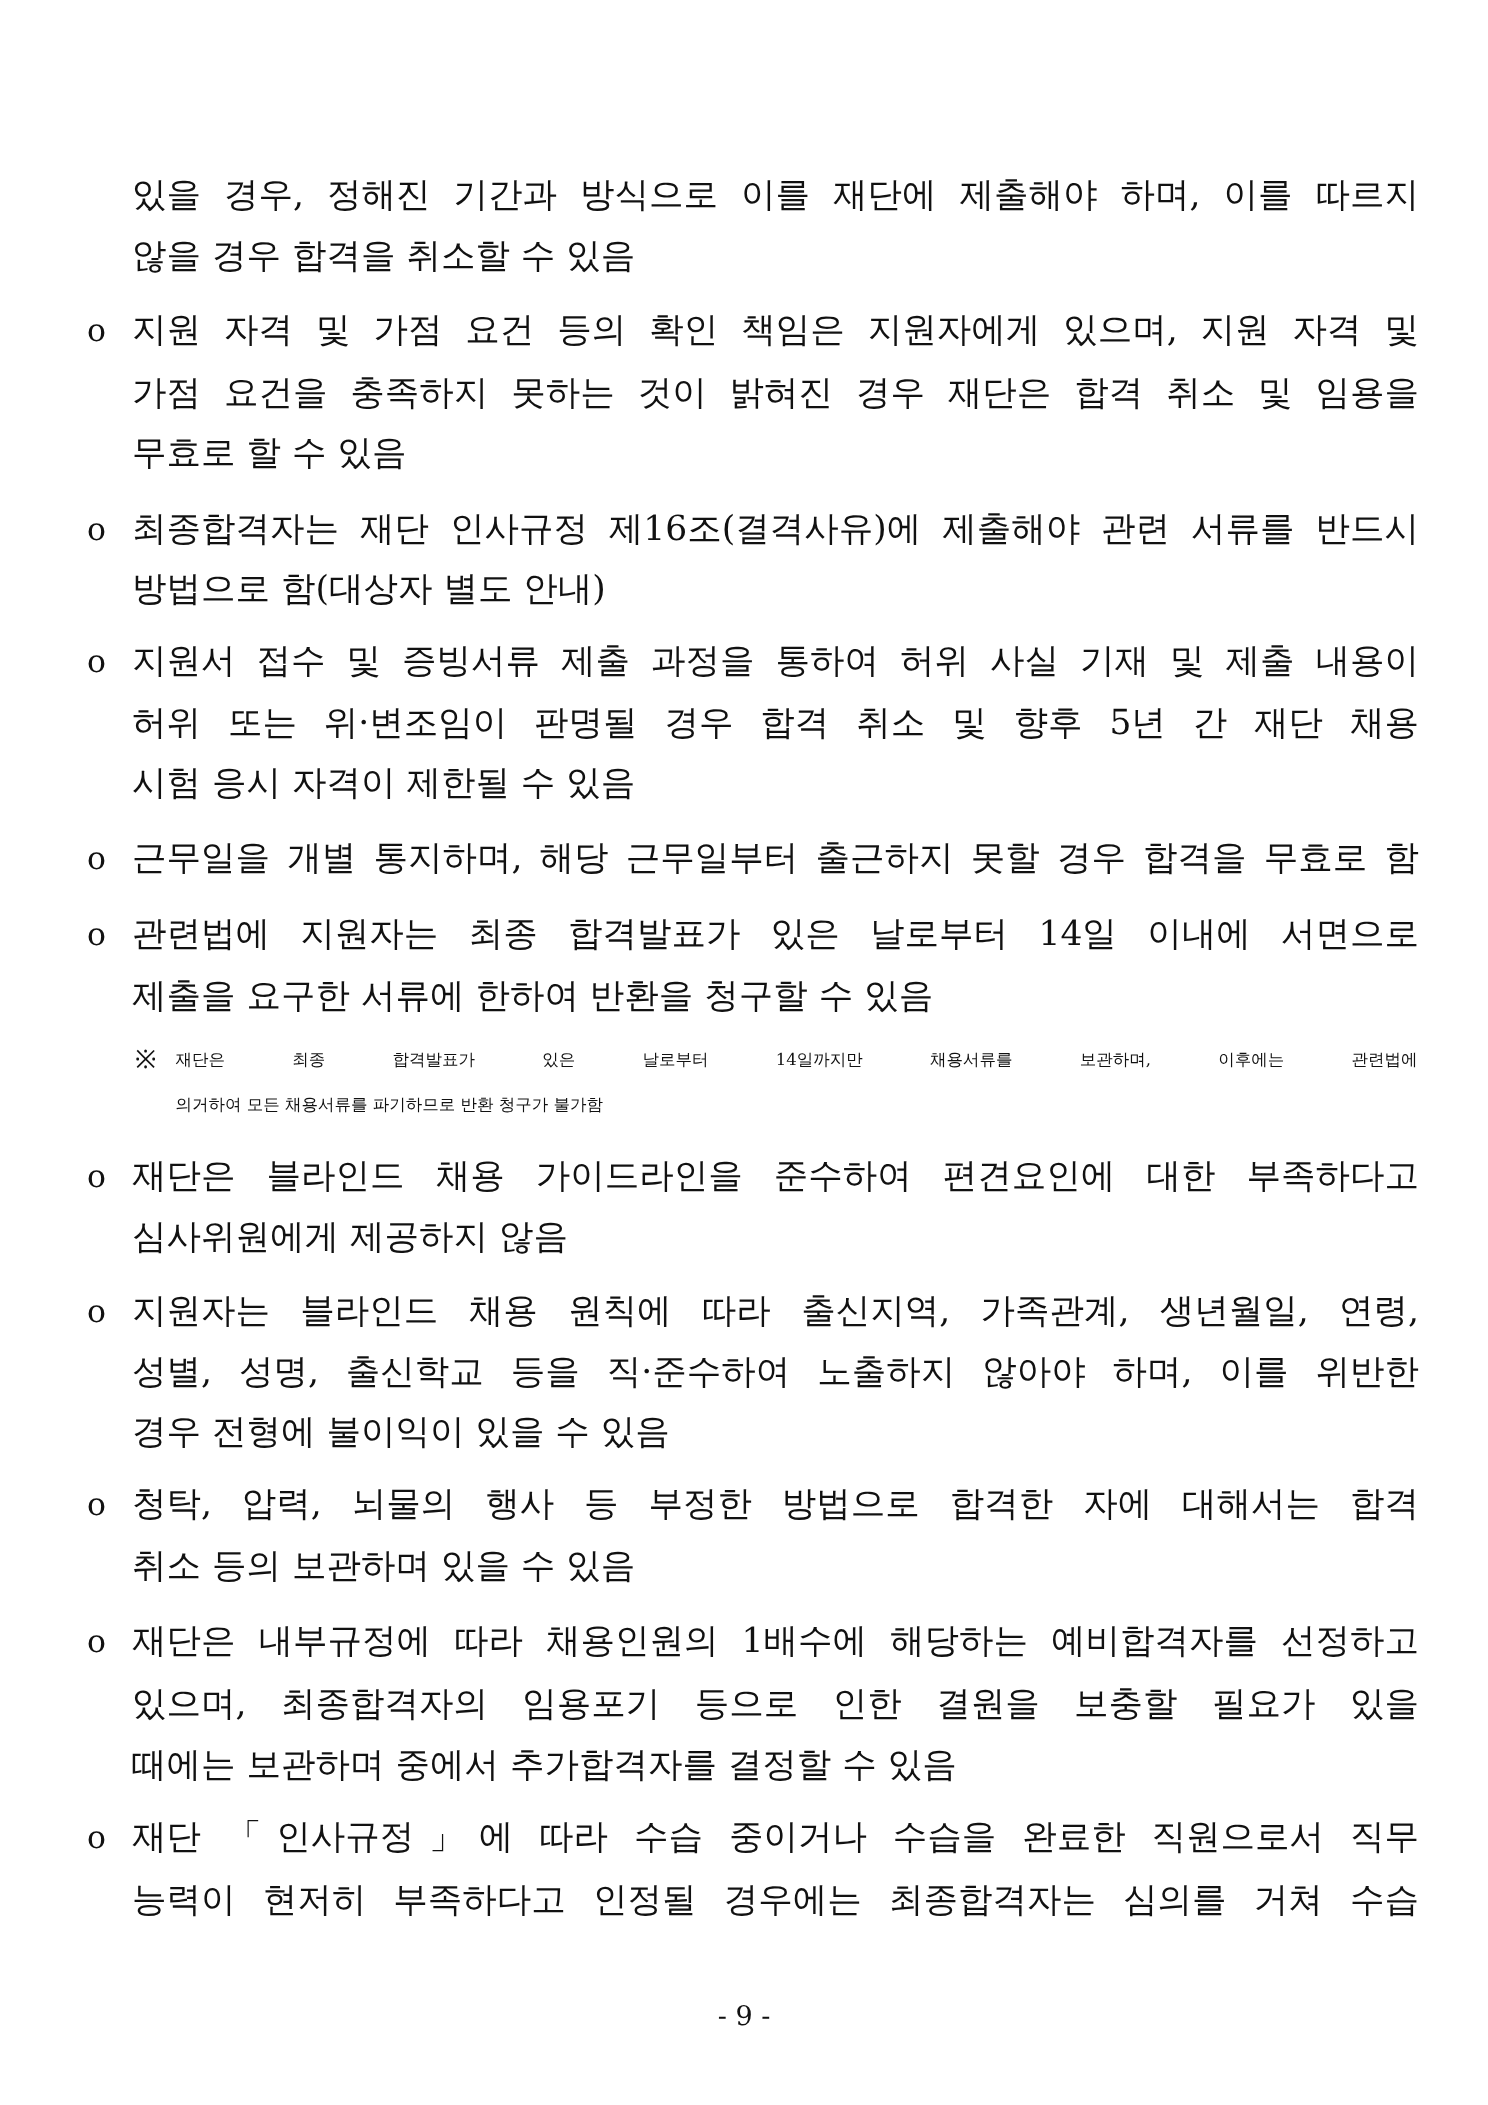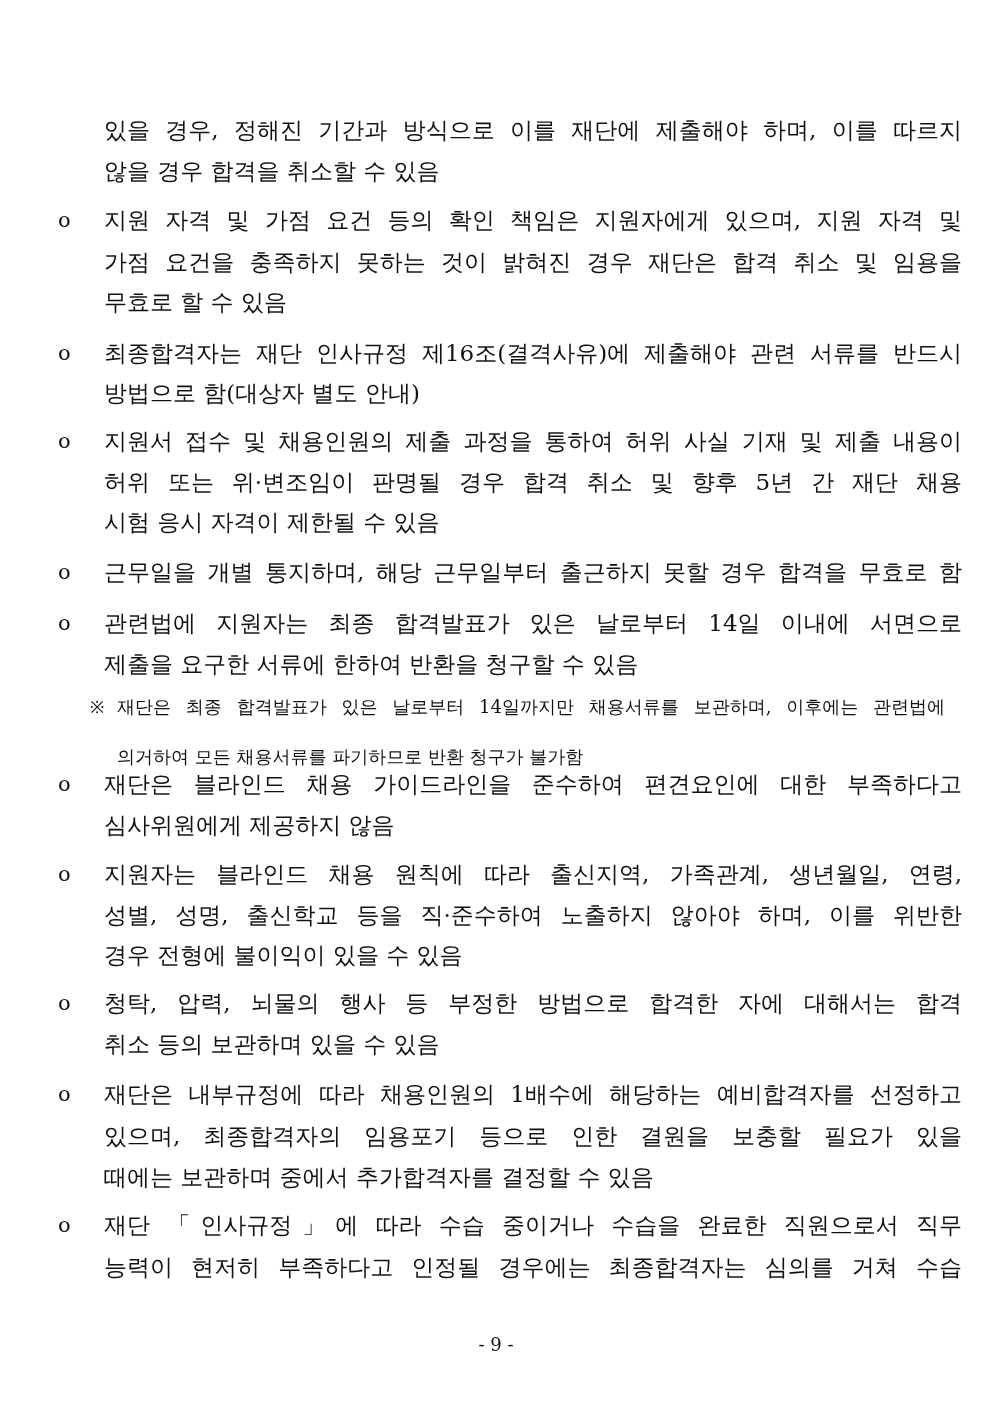--- a/index.html
+++ b/index.html
@@ -1,24 +1,24 @@
 <!DOCTYPE html>
 <html><head>
 <meta charset="utf-8">
 <style>
   html, body { margin: 0; padding: 0; background: #ffffff; }
   body { width: 992px; height: 1403px; position: relative; overflow: hidden;
          font-family: "DejaVu Serif", "Liberation Serif", serif; color: #111; }
   .line { position: absolute; left: 0; white-space: nowrap; font-size: 23px; line-height: 30px; }
   .bullet { position: absolute; left: 58px; font-size: 21px; }
-  .text { position: absolute; left: 104px; width: 858px; text-align: justify; text-align-last: justify; }
+  .text { position: absolute; left: 88px; width: 858px; text-align: justify; text-align-last: justify; }
   .text.last { text-align-last: left; }
   .note-mark { position: absolute; left: 90px; font-size: 17px; }
-  .note { position: absolute; left: 117px; width: 828px; font-size: 18px; text-align: justify; text-align-last: justify; }
-  .note.last { text-align-last: left; margin-top: 20px; }
+  .note { position: absolute; left: 117px; width: 828px; font-size: 11px; text-align: justify; text-align-last: justify; }
+  .note.last { text-align-last: left; }
   .footer { position: absolute; top: 1334px; left: 0; width: 992px; text-align: center; font-size: 18px; }
 </style>
 </head>
 <body>
 
 <div>
 
   <div class="line" style="top:115px">
     <span class="text">있을 경우, 정해진 기간과 방식으로 이를 재단에 제출해야 하며, 이를 따르지</span>
     </div>
@@ -40,21 +40,21 @@
   <div class="line" style="top:338px">
     <span class="bullet">o</span>
     <span class="text">최종합격자는 재단 인사규정 제16조(결격사유)에 제출해야 관련 서류를 반드시</span>
     </div>
   <div class="line" style="top:378px">
     <span class="text last">방법으로 함(대상자 별도 안내)</span>
     </div>
 
   <div class="line" style="top:426px">
     <span class="bullet">o</span>
-    <span class="text">지원서 접수 및 채용인원의 제출 과정을 통하여 허위 사실 기재 및 제출 내용이</span>
+    <span class="text">지원서 접수 및 증빙서류 제출 과정을 통하여 허위 사실 기재 및 제출 내용이</span>
     </div>
   <div class="line" style="top:467px">
     <span class="text">허위 또는 위·변조임이 판명될 경우 합격 취소 및 향후 5년 간 재단 채용</span>
     </div>
   <div class="line" style="top:507px">
     <span class="text last">시험 응시 자격이 제한될 수 있음</span>
     </div>
 
   <div class="line" style="top:557px">
     <span class="bullet">o</span>

